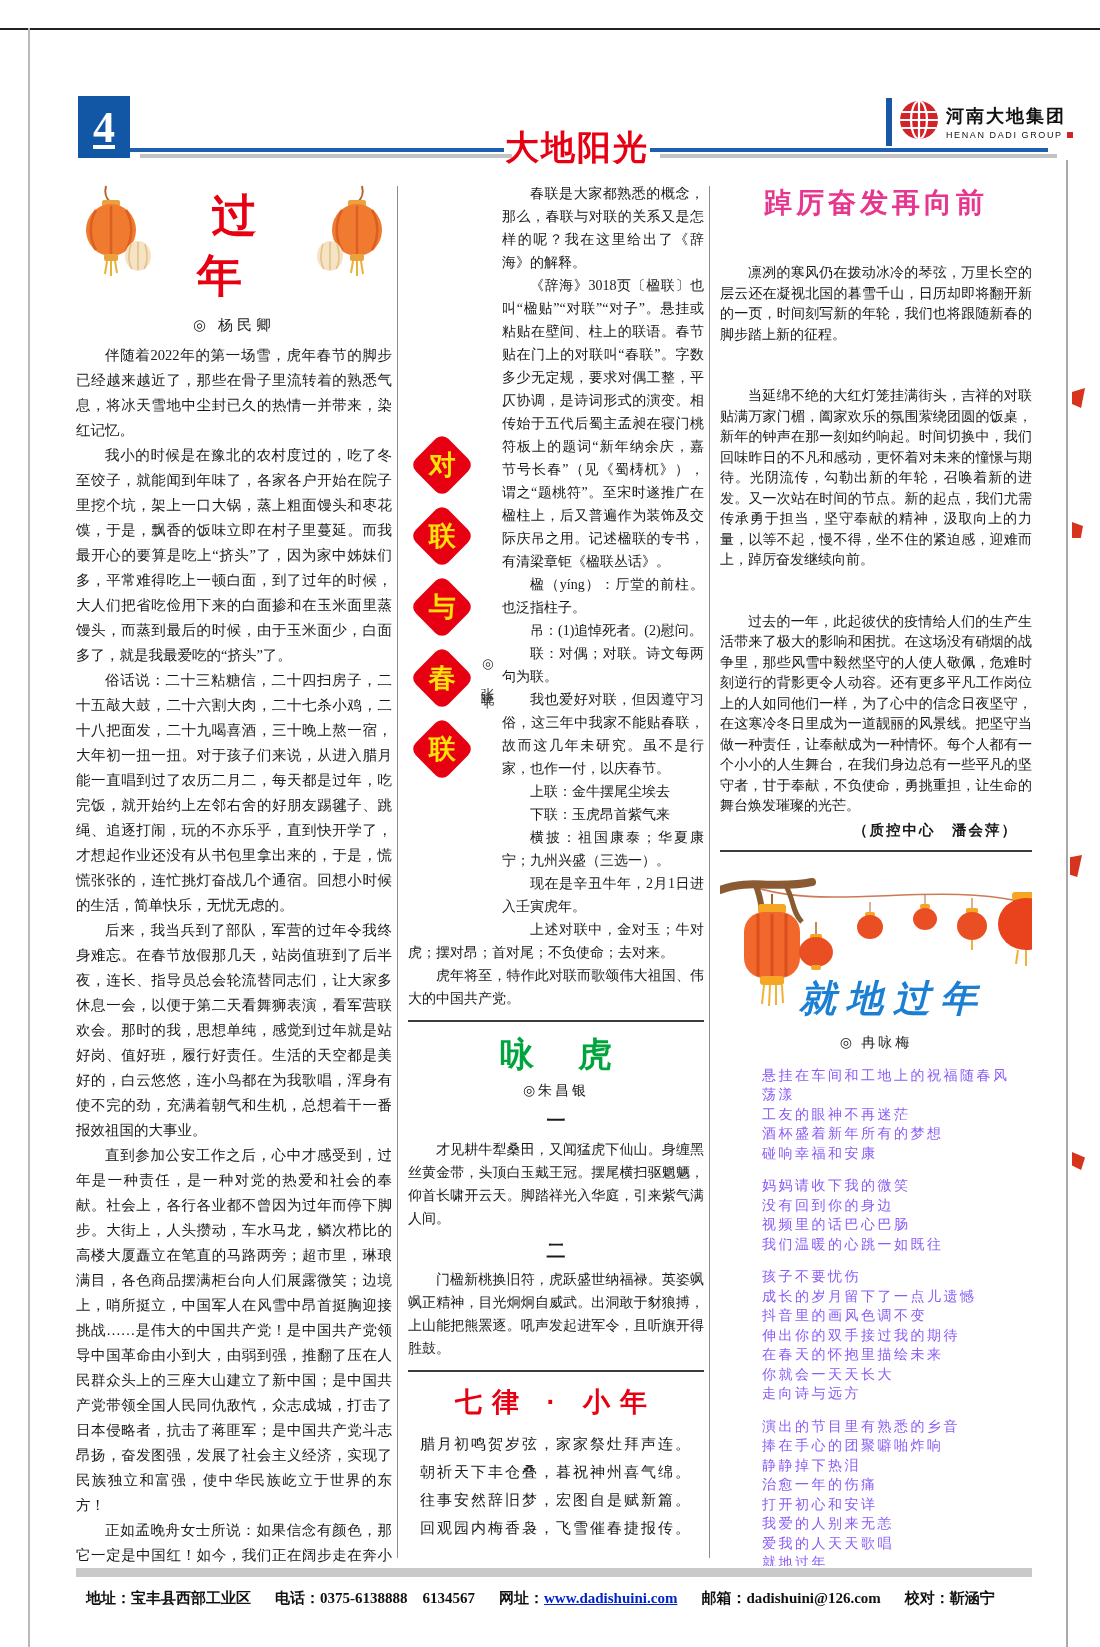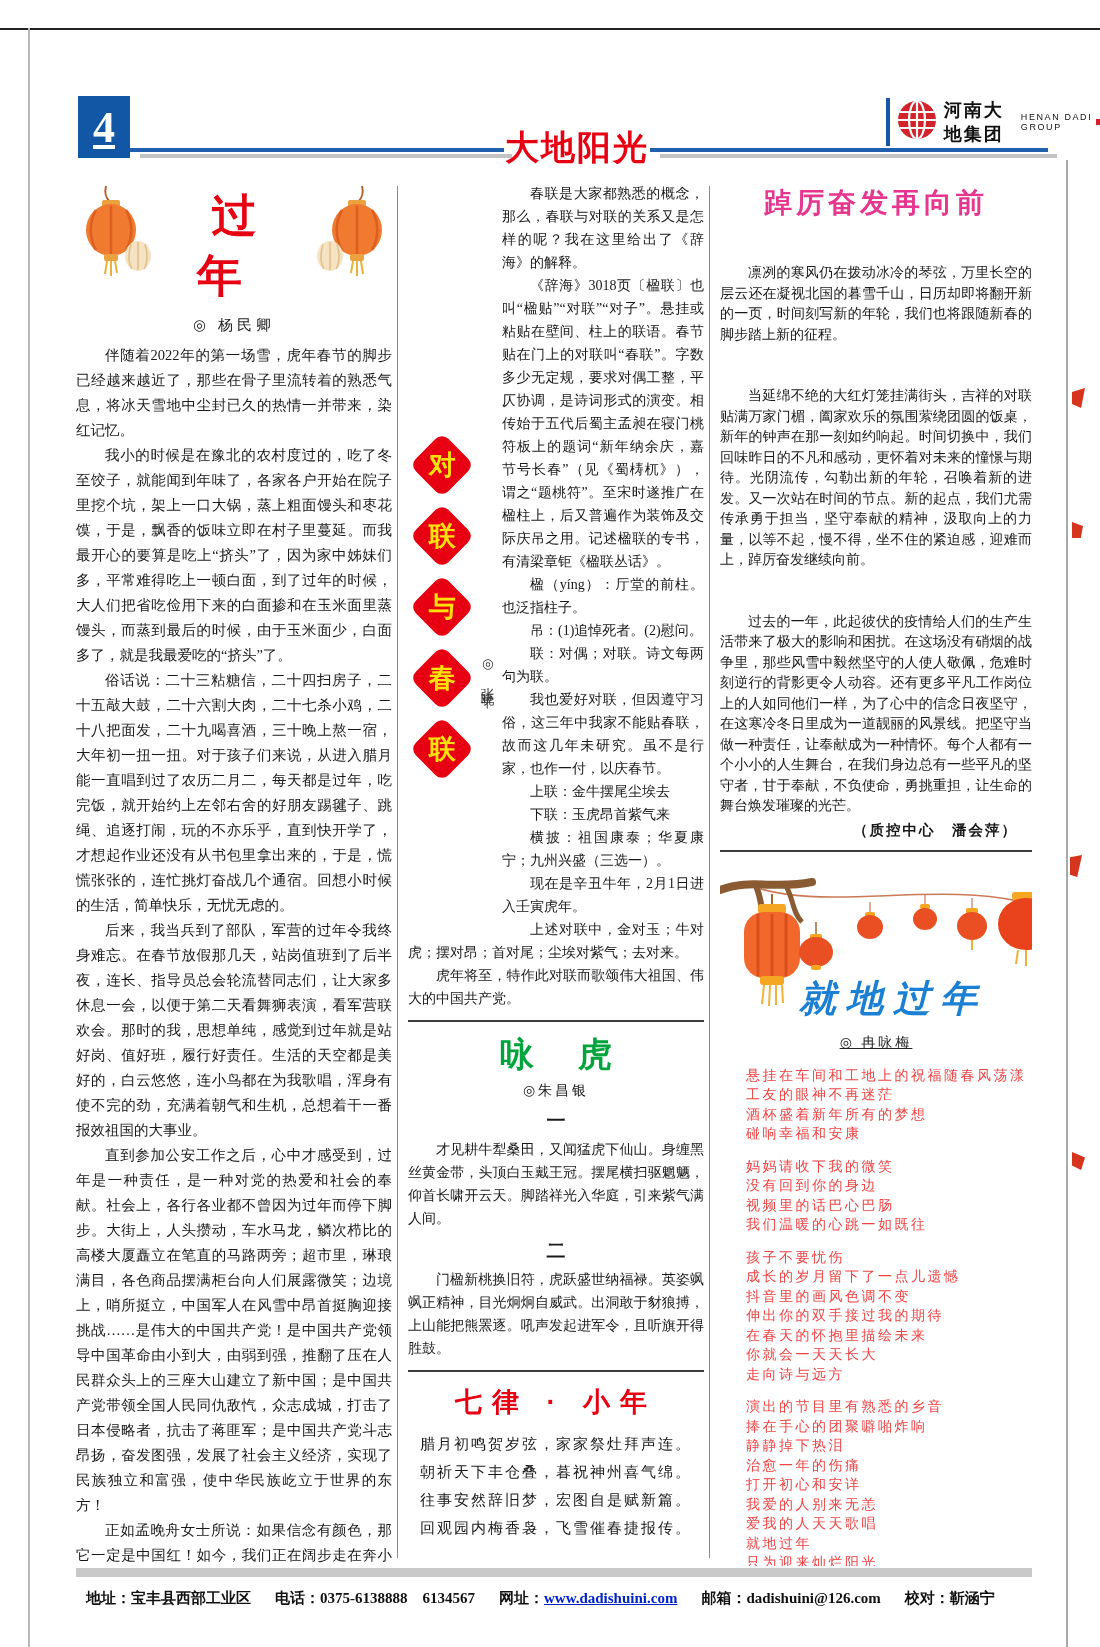--- a/index.html
+++ b/index.html
@@ -20,21 +20,21 @@
            text-decoration:underline;}
   .hline{position:absolute;height:4px;}
   #hl-blue-left{left:130px;top:148px;width:374px;background:#1f5fae;}
   #hl-gray-left{left:140px;top:154px;width:372px;background:#c3c3c3;}
   #hl-blue-right{left:650px;top:148px;width:398px;background:#1f5fae;}
   #hl-gray-right{left:660px;top:154px;width:397px;background:#c3c3c3;}
   #masthead{position:absolute;left:504px;top:125px;width:146px;text-align:center;color:#e60012;
             font-size:34px;font-weight:bold;font-family:"Liberation Sans",sans-serif;letter-spacing:2px;}
   #logo{position:absolute;left:886px;top:98px;display:flex;align-items:center;gap:7px;}
   .logo-bar{width:6px;height:48px;background:#1a56a8;}
-  .logo-texts{display:flex;flex-direction:row;gap:2px;}
+  .logo-texts{display:flex;flex-direction:column;gap:2px;}
   .logo-cn{font-size:18px;font-weight:bold;letter-spacing:2px;color:#111;}
   .logo-en{font-size:9px;letter-spacing:1.6px;color:#111;display:flex;align-items:center;gap:4px;font-family:"Liberation Sans",sans-serif;}
   .logo-red-sq{width:6px;height:6px;background:#d2232a;display:inline-block;}
   
   .col{position:absolute;top:182px;height:1384px;overflow:hidden;}
   #col1{left:76px;width:316px;}
   #col2{left:408px;width:296px;}
   #col3{left:720px;width:312px;}
   .vdivider{position:absolute;top:186px;height:1372px;width:1px;background:#8c8c8c;}
   #vd1{left:397px;} #vd2{left:709px;}
@@ -69,23 +69,23 @@
             font-family:"Liberation Sans",sans-serif;margin:12px 0 10px;}
   .ql-lines{white-space:pre-line;text-align:center;font-size:15px;line-height:28px;letter-spacing:2px;}
   
   .cl-title{text-align:center;color:#e6368f;font-size:28px;font-weight:bold;letter-spacing:4px;
             font-family:"Liberation Sans",sans-serif;margin:2px 0 8px;}
   
   .banner{position:relative;height:204px;margin-top:4px;}
   .banner svg{position:absolute;left:0;top:0;}
   .jd-title{position:absolute;left:0;right:0;bottom:42px;text-align:center;padding-left:34px;
             color:#1b7fd4;font-size:37px;font-weight:bold;font-style:italic;letter-spacing:10px;}
-  .jd-author{position:absolute;left:0;right:0;bottom:14px;text-align:center;font-size:14px;letter-spacing:3px;color:#222;text-decoration:underline;}
-  .stanza{white-space:pre-line;font-size:14px;line-height:19.5px;letter-spacing:2.5px;color:#ef4444;
-          padding-left:26px;margin:0 0 13px;}
+  .jd-author{position:absolute;left:0;right:0;bottom:14px;text-align:center;font-size:14px;letter-spacing:3px;color:#222;}
+  .stanza{white-space:pre-line;font-size:14px;line-height:19.5px;letter-spacing:2.5px;color:#8b5cf6;
+          padding-left:26px;margin:0 16px 13px;}
   
   #footer-bar{position:absolute;left:76px;top:1568px;width:956px;height:9px;background:#c9c9c9;}
   #footer-line{position:absolute;left:86px;top:1589px;width:950px;font-size:15px;color:#111;
                display:flex;gap:24px;font-weight:600;white-space:nowrap;}
   .f-url{color:#0022cc;text-decoration:underline;cursor:pointer;}
 </style>
 </head>
 <body>
 
 <div id="page">
@@ -206,21 +206,21 @@
       <p>春联是大家都熟悉的概念，那么，春联与对联的关系又是怎样的呢？我在这里给出了《辞海》的解释。</p>
       <p>《辞海》3018页〔楹联〕也叫“楹贴”“对联”“对子”。悬挂或粘贴在壁间、柱上的联语。春节贴在门上的对联叫“春联”。字数多少无定规，要求对偶工整，平仄协调，是诗词形式的演变。相传始于五代后蜀主孟昶在寝门桃符板上的题词“新年纳余庆，嘉节号长春”（见《蜀梼杌》），谓之“题桃符”。至宋时遂推广在楹柱上，后又普遍作为装饰及交际庆吊之用。记述楹联的专书，有清梁章钜《楹联丛话》。</p>
       <p>楹（yíng）：厅堂的前柱。也泛指柱子。</p>
       <p>吊：(1)追悼死者。(2)慰问。</p>
       <p>联：对偶；对联。诗文每两句为联。</p>
       <p>我也爱好对联，但因遵守习俗，这三年中我家不能贴春联，故而这几年未研究。虽不是行家，也作一付，以庆春节。</p>
       <p>上联：金牛摆尾尘埃去</p>
       <p>下联：玉虎昂首紫气来</p>
       <p>横披：祖国康泰；华夏康宁；九州兴盛（三选一）。</p>
       <p>现在是辛丑牛年，2月1日进入壬寅虎年。</p>
-      <p>上述对联中，金对玉；牛对虎；摆对昂；首对尾；尘埃对紫气；去对来。</p>
+      <p>上述对联中，金对玉；牛对虎；摆对昂；首对尾；不负使命；去对来。</p>
       <p>虎年将至，特作此对联而歌颂伟大祖国、伟大的中国共产党。</p>
     </div>
     <hr class="hrule">
     <div>
       <div class="yh-title">咏虎</div>
       <div class="yh-author">◎朱昌银</div>
       <div class="sec-label">一</div>
       <div class="body">
           <p>才见耕牛犁桑田，又闻猛虎下仙山。身缠黑丝黄金带，头顶白玉戴王冠。摆尾横扫驱魍魉，仰首长啸开云天。脚踏祥光入华庭，引来紫气满人间。</p>
         </div>

